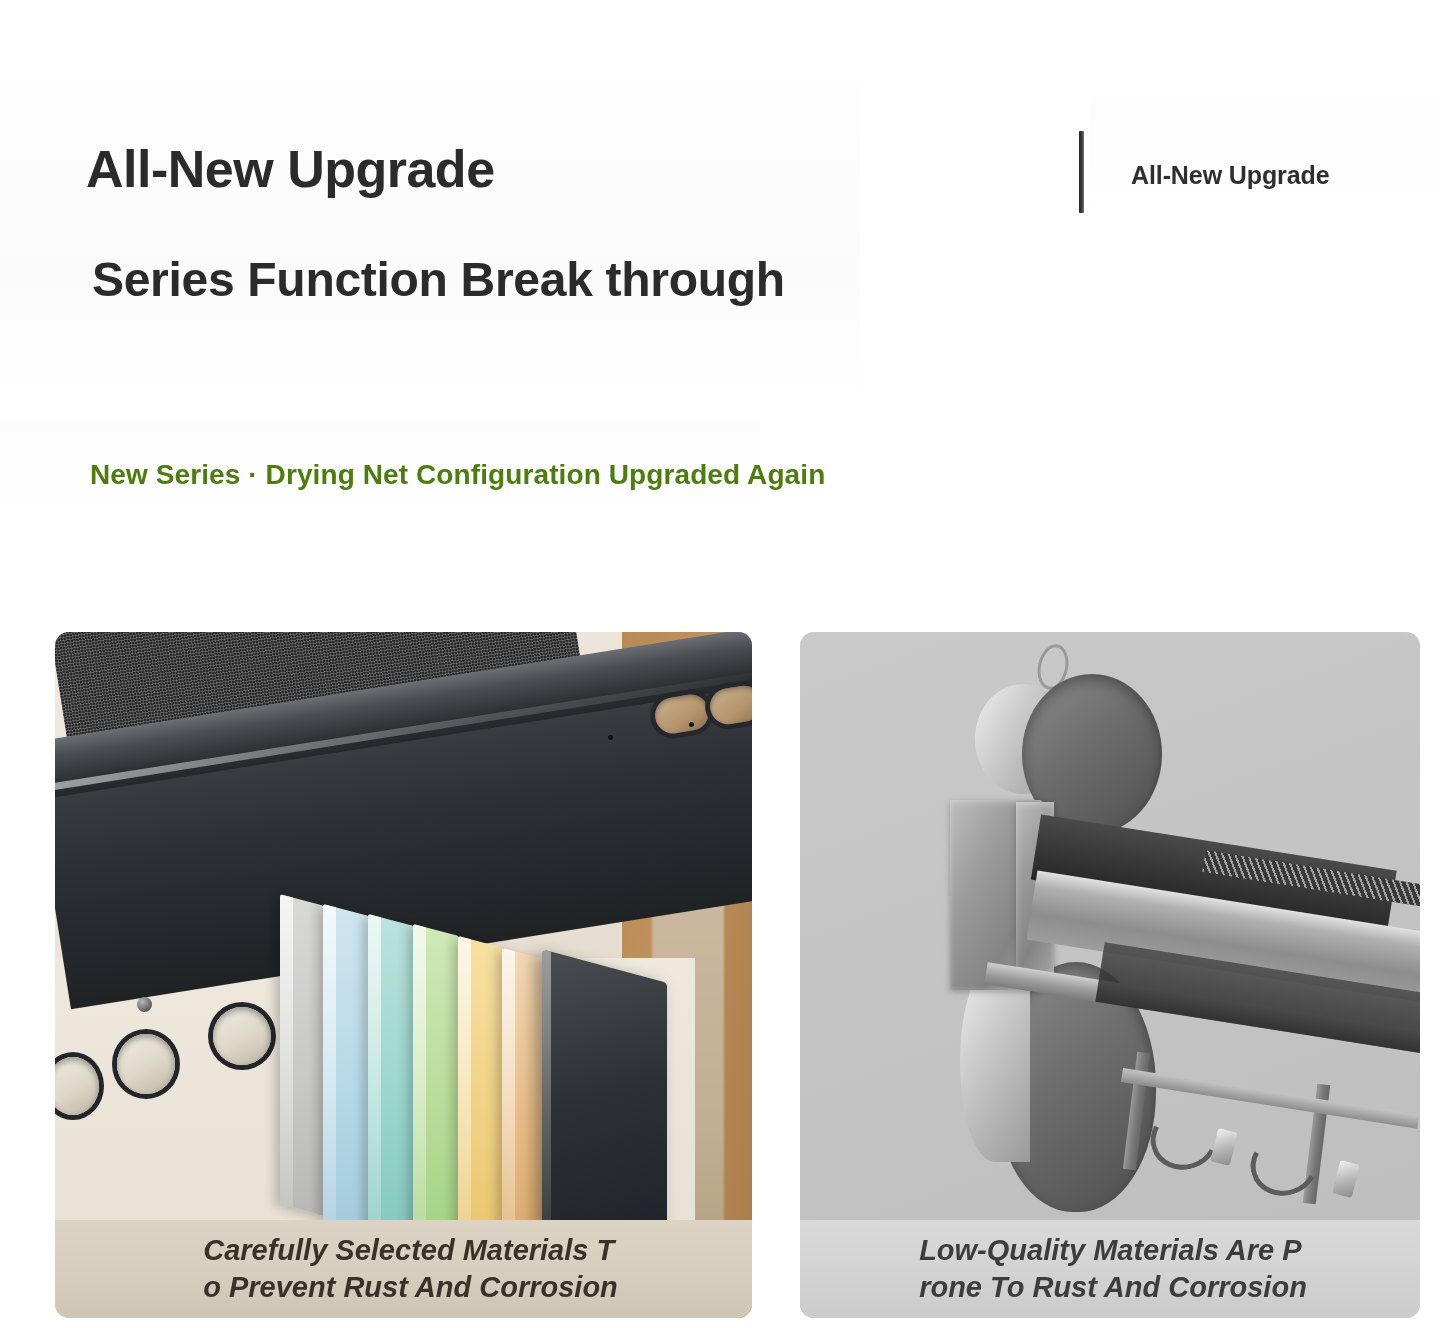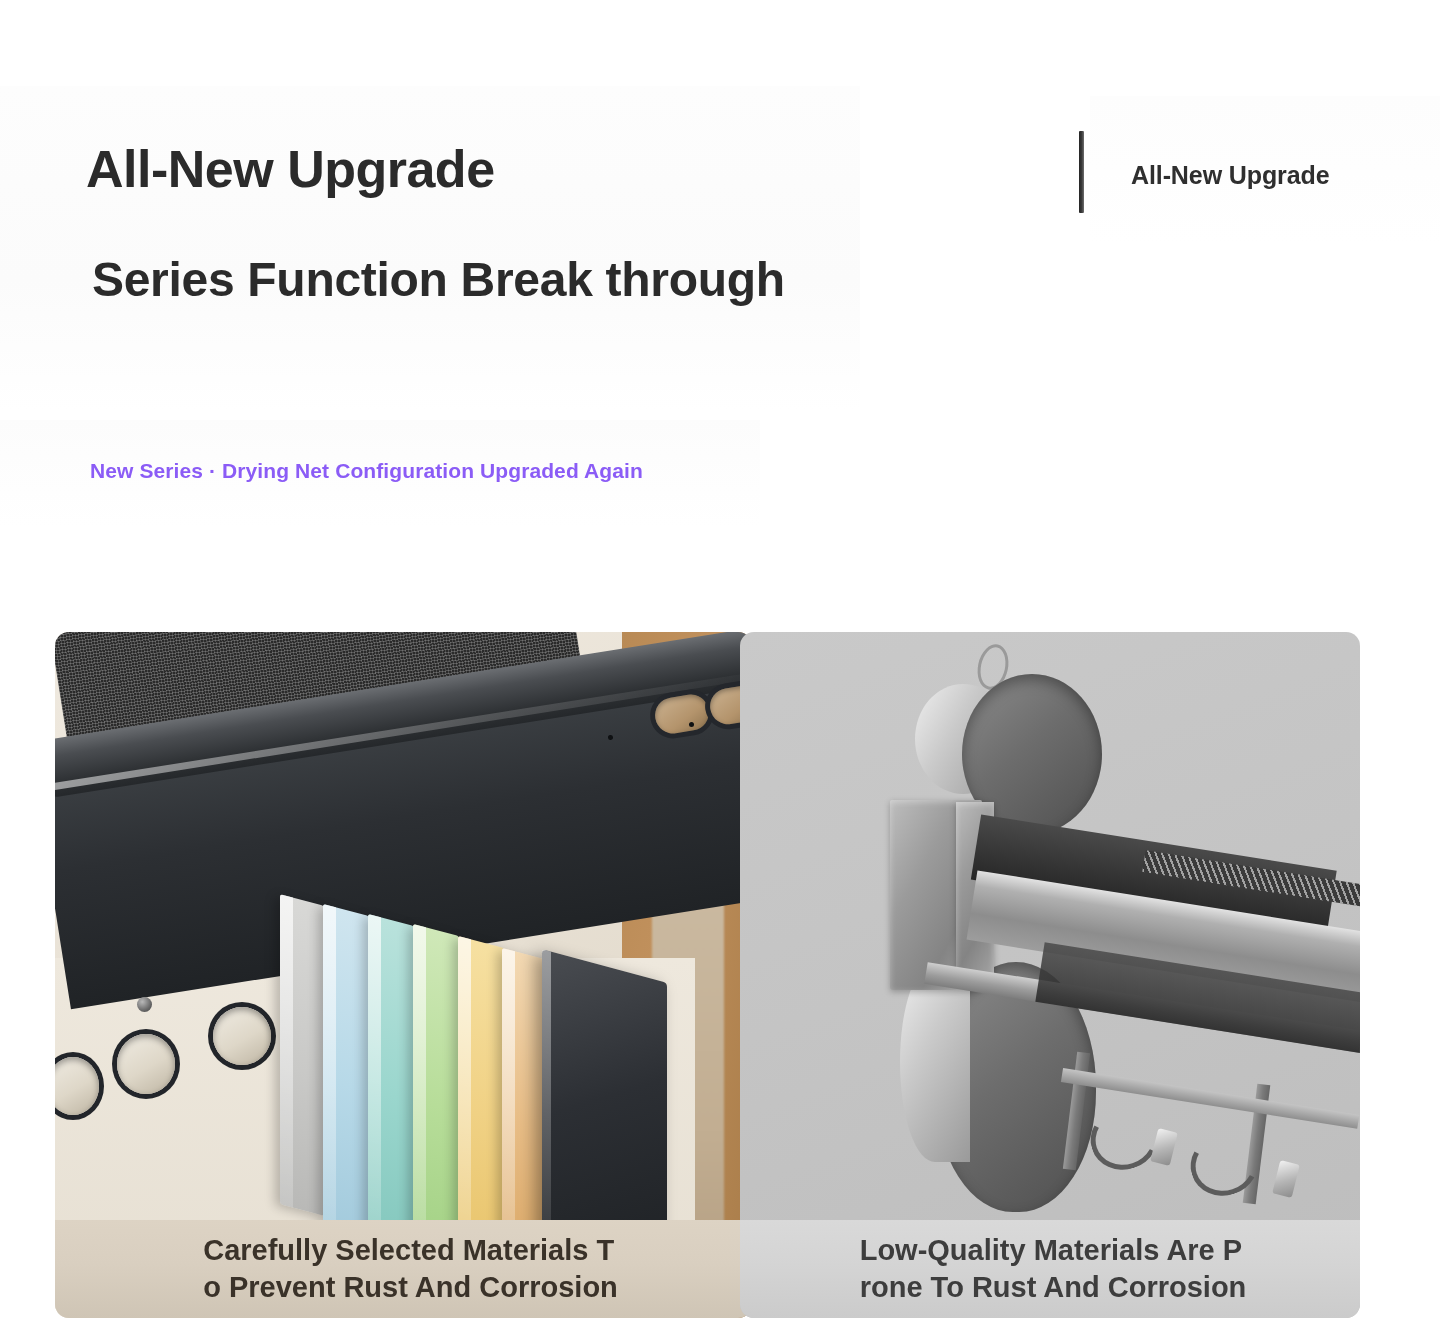--- a/index.html
+++ b/index.html
@@ -32,22 +32,22 @@
     font-size:52px; font-weight:700; letter-spacing:-0.5px;
     color:#2b2b2b; line-height:1.05; white-space:nowrap;
   }
   .title-sub {
     position:absolute; left:92px; top:248px; width:700px;
     font-size:48px; font-weight:700; letter-spacing:-0.3px;
     color:#2b2b2b; line-height:1.32;
   }
   .subtitle {
     position:absolute; left:90px; top:459px;
-    font-size:21px; font-weight:700; letter-spacing:0.1px;
-    color:#8b5cf6; white-space:nowrap;
+    font-size:28px; font-weight:700; letter-spacing:0.1px;
+    color:#4d7c0f; white-space:nowrap;
   }
 
   .badge { position:absolute; left:1079px; top:131px; height:82px; }
   .badge-bar {
     position:absolute; left:0; top:0; width:5px; height:82px;
     background:linear-gradient(90deg,#242424 0%,#3b3b3b 55%,#6f6f6f 100%);
     border-radius:1px;
   }
   .badge-label {
     position:absolute; left:52px; top:30px;
@@ -56,37 +56,37 @@
   }
 
   
   .cards { position:absolute; left:0; top:632px; width:1440px; height:696px; }
 
   .card {
     position:absolute; top:0; height:686px;
     border-radius:14px; overflow:hidden;
   }
   .card-left  { left:55px;  width:697px; }
-  .card-right { left:740px; width:620px; }
+  .card-right { left:800px; width:620px; }
 
   .photo { position:absolute; left:0; top:0; width:100%; height:100%; }
 
   .caption-bar {
     position:absolute; left:0; bottom:0; width:100%; height:98px;
     display:flex; align-items:center; justify-content:center;
   }
   .caption-bar.beige {
     background:linear-gradient(180deg,#ddd3c4 0%,#d9cfc0 45%,#cfc5b5 100%);
   }
   .caption-bar.gray {
     background:linear-gradient(180deg,#d9d9d9 0%,#d4d4d4 45%,#cbcbcb 100%);
   }
   .caption-text {
     font-size:29px; font-weight:700; line-height:1.28;
-    text-align:left; white-space:pre-line;
+    text-align:left; white-space:pre-line;font-style:italic;
   }
   .caption-text.beige-t { color:#3a3229; padding-left:14px; }
   .caption-text.gray-t  { color:#3d3d3d; padding-left:6px; }
 
   
   .lp-bg {
     position:absolute; inset:0;
     background:
       linear-gradient(160deg,#efe9df 0%,#e9e2d6 38%,#e3dbcd 65%,#ded5c6 100%);
   }

